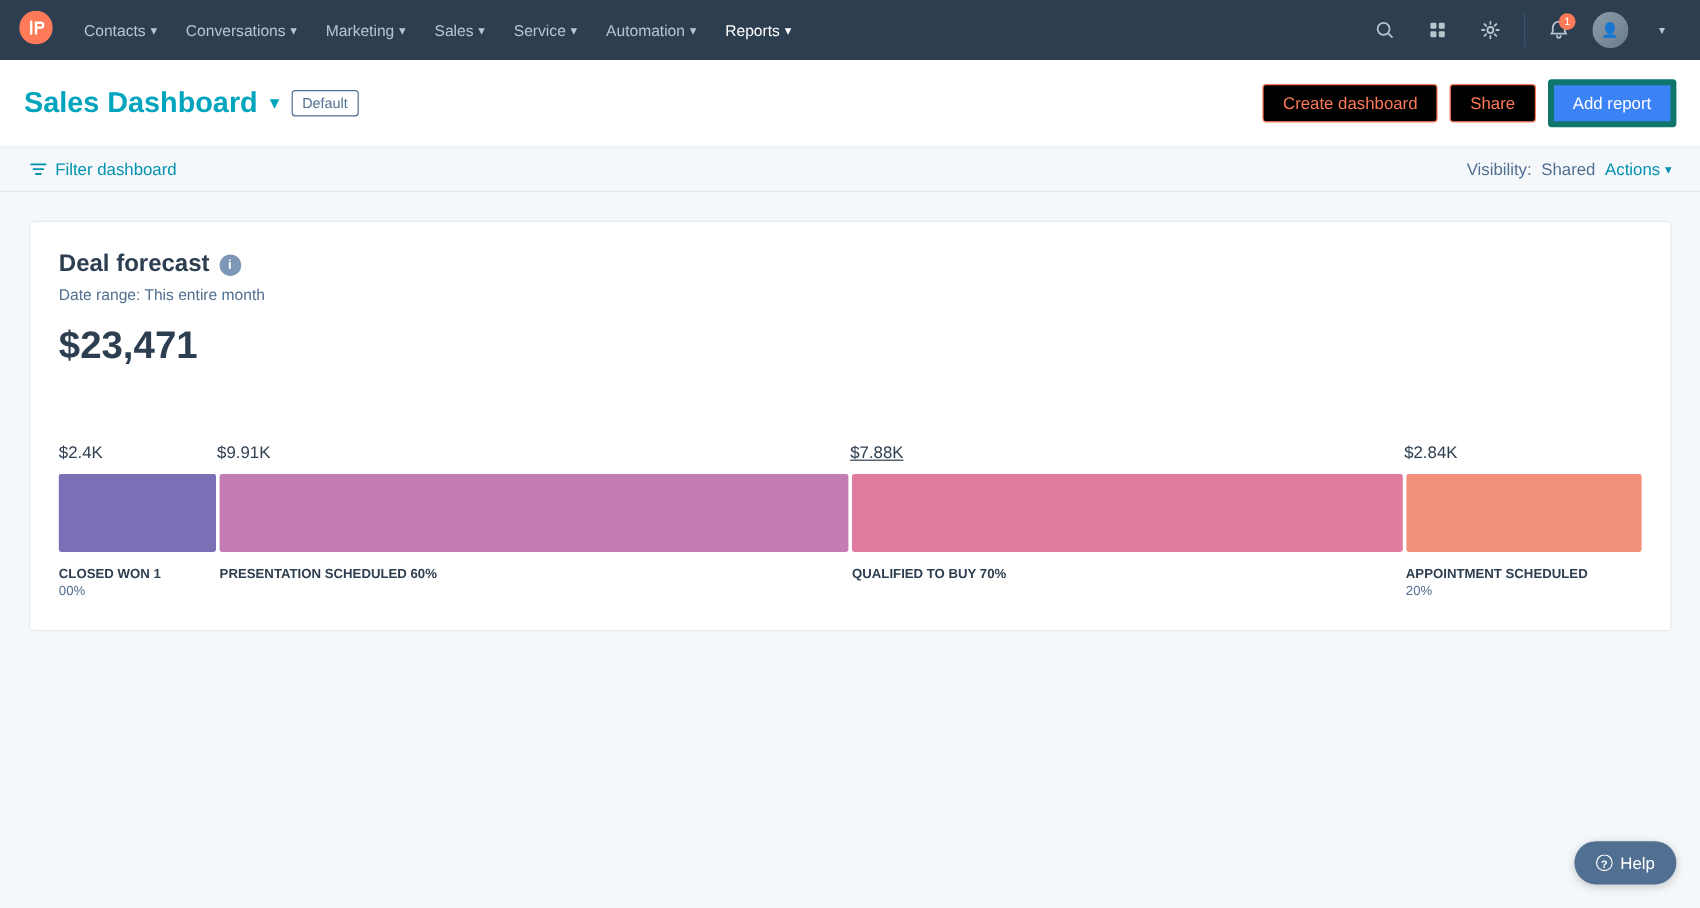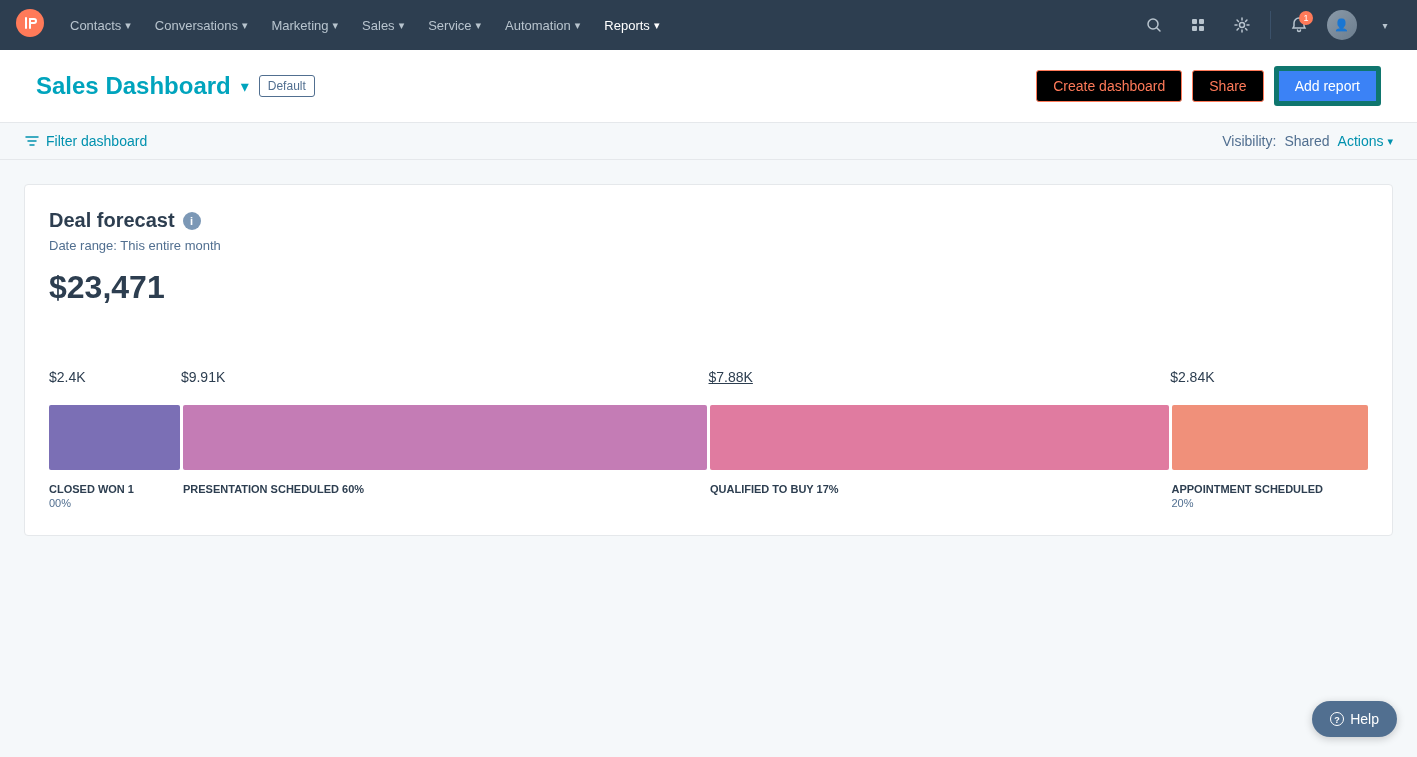--- a/index.html
+++ b/index.html
@@ -77,21 +77,21 @@
       display: flex;
       align-items: center;
       justify-content: center;
       color: #fff;
       font-size: 12px;
     }
 
     
     .dash-header {
       background: #fff;
-      padding: 16px 36px;
+      padding: 16px 20px;
       display: flex;
       align-items: center;
       justify-content: space-between;
       border-bottom: 1px solid #e5e8eb;
     }
     .dash-title-area {
       display: flex;
       align-items: center;
       gap: 10px;
     }
@@ -228,21 +228,21 @@
       margin-bottom: 63px;
     }
 
     
     .bar-section {
       margin-top: 10px;
     }
     .bar-values-row {
       display: flex;
       align-items: flex-end;
-      margin-bottom: 20px;
+      margin-bottom: 10px;
     }
     .bar-value-item {
       font-size: 14px;
       color: #2d3e50;
       font-weight: 500;
     }
     .bars-row {
       display: flex;
       width: 100%;
       height: 65px;
@@ -427,21 +427,21 @@
       <div class="bars-row" id="bars-row">
           <div class="bar-segment" style="flex: 10 1 0%; background: rgb(123, 111, 181);"></div>
           <div class="bar-segment" style="flex: 40 1 0%; background: rgb(196, 124, 181);"></div>
           <div class="bar-segment" style="flex: 35 1 0%; background: rgb(224, 123, 160);"></div>
           <div class="bar-segment" style="flex: 15 1 0%; background: rgb(240, 144, 122);"></div>
         </div>
 
       <div class="bar-labels-row" id="bar-labels-row">
           <div class="bar-label-item" style="flex: 10 1 0%;">CLOSED WON 1<br><span class="bar-sublabel">00%</span></div>
           <div class="bar-label-item" style="flex: 40 1 0%;">PRESENTATION SCHEDULED 60%</div>
-          <div class="bar-label-item" style="flex: 35 1 0%;">QUALIFIED TO BUY 17%</div>
+          <div class="bar-label-item" style="flex: 35 1 0%;">QUALIFIED TO BUY 70%</div>
           <div class="bar-label-item" style="flex: 15 1 0%;">APPOINTMENT SCHEDULED<br><span class="bar-sublabel">20%</span></div>
         </div>
     </div>
   </div>
 </div>
 
 <div class="help-btn">
   <svg width="14" height="14" viewBox="0 0 14 14" fill="none">
     <circle cx="7" cy="7" r="6.5" stroke="#fff" stroke-width="1"></circle>
     <text x="7" y="11" text-anchor="middle" fill="#fff" font-size="9" font-weight="700">?</text>

